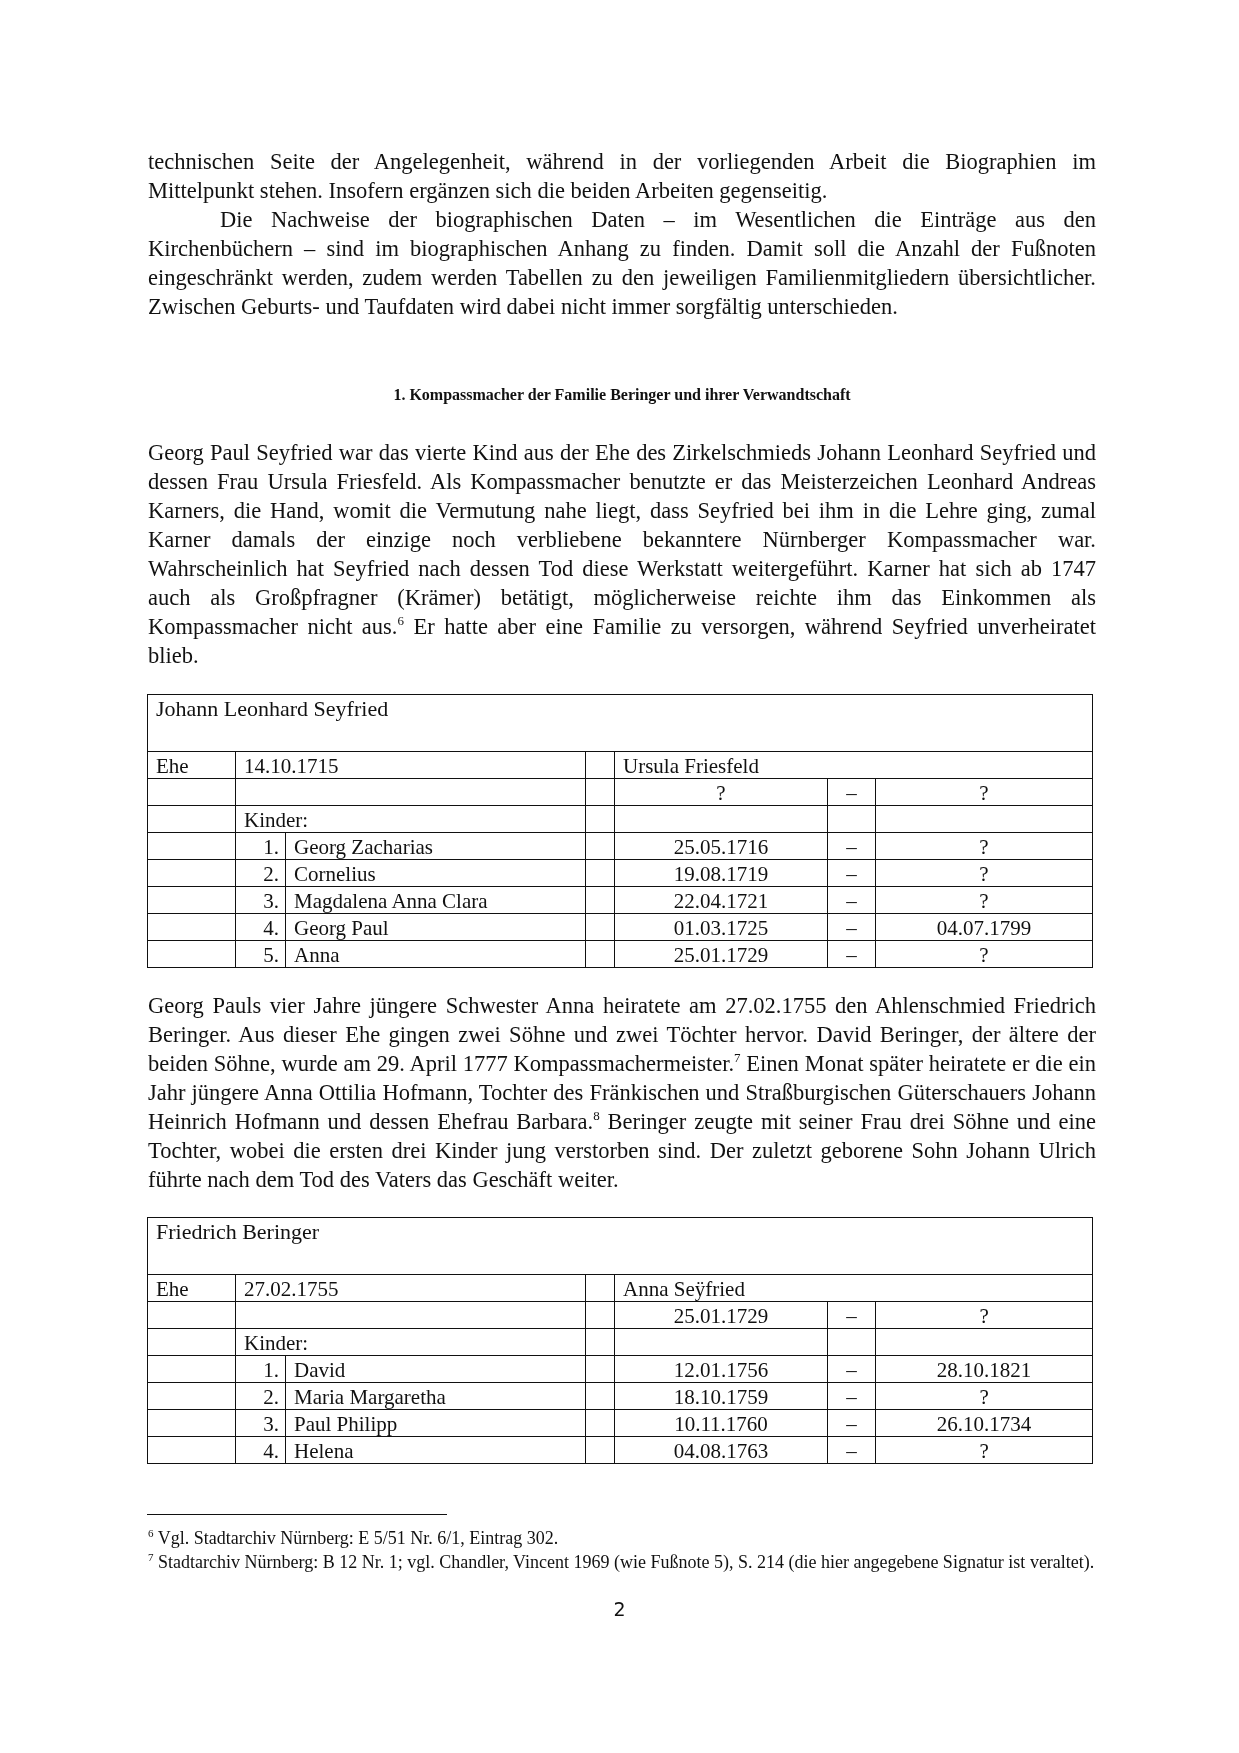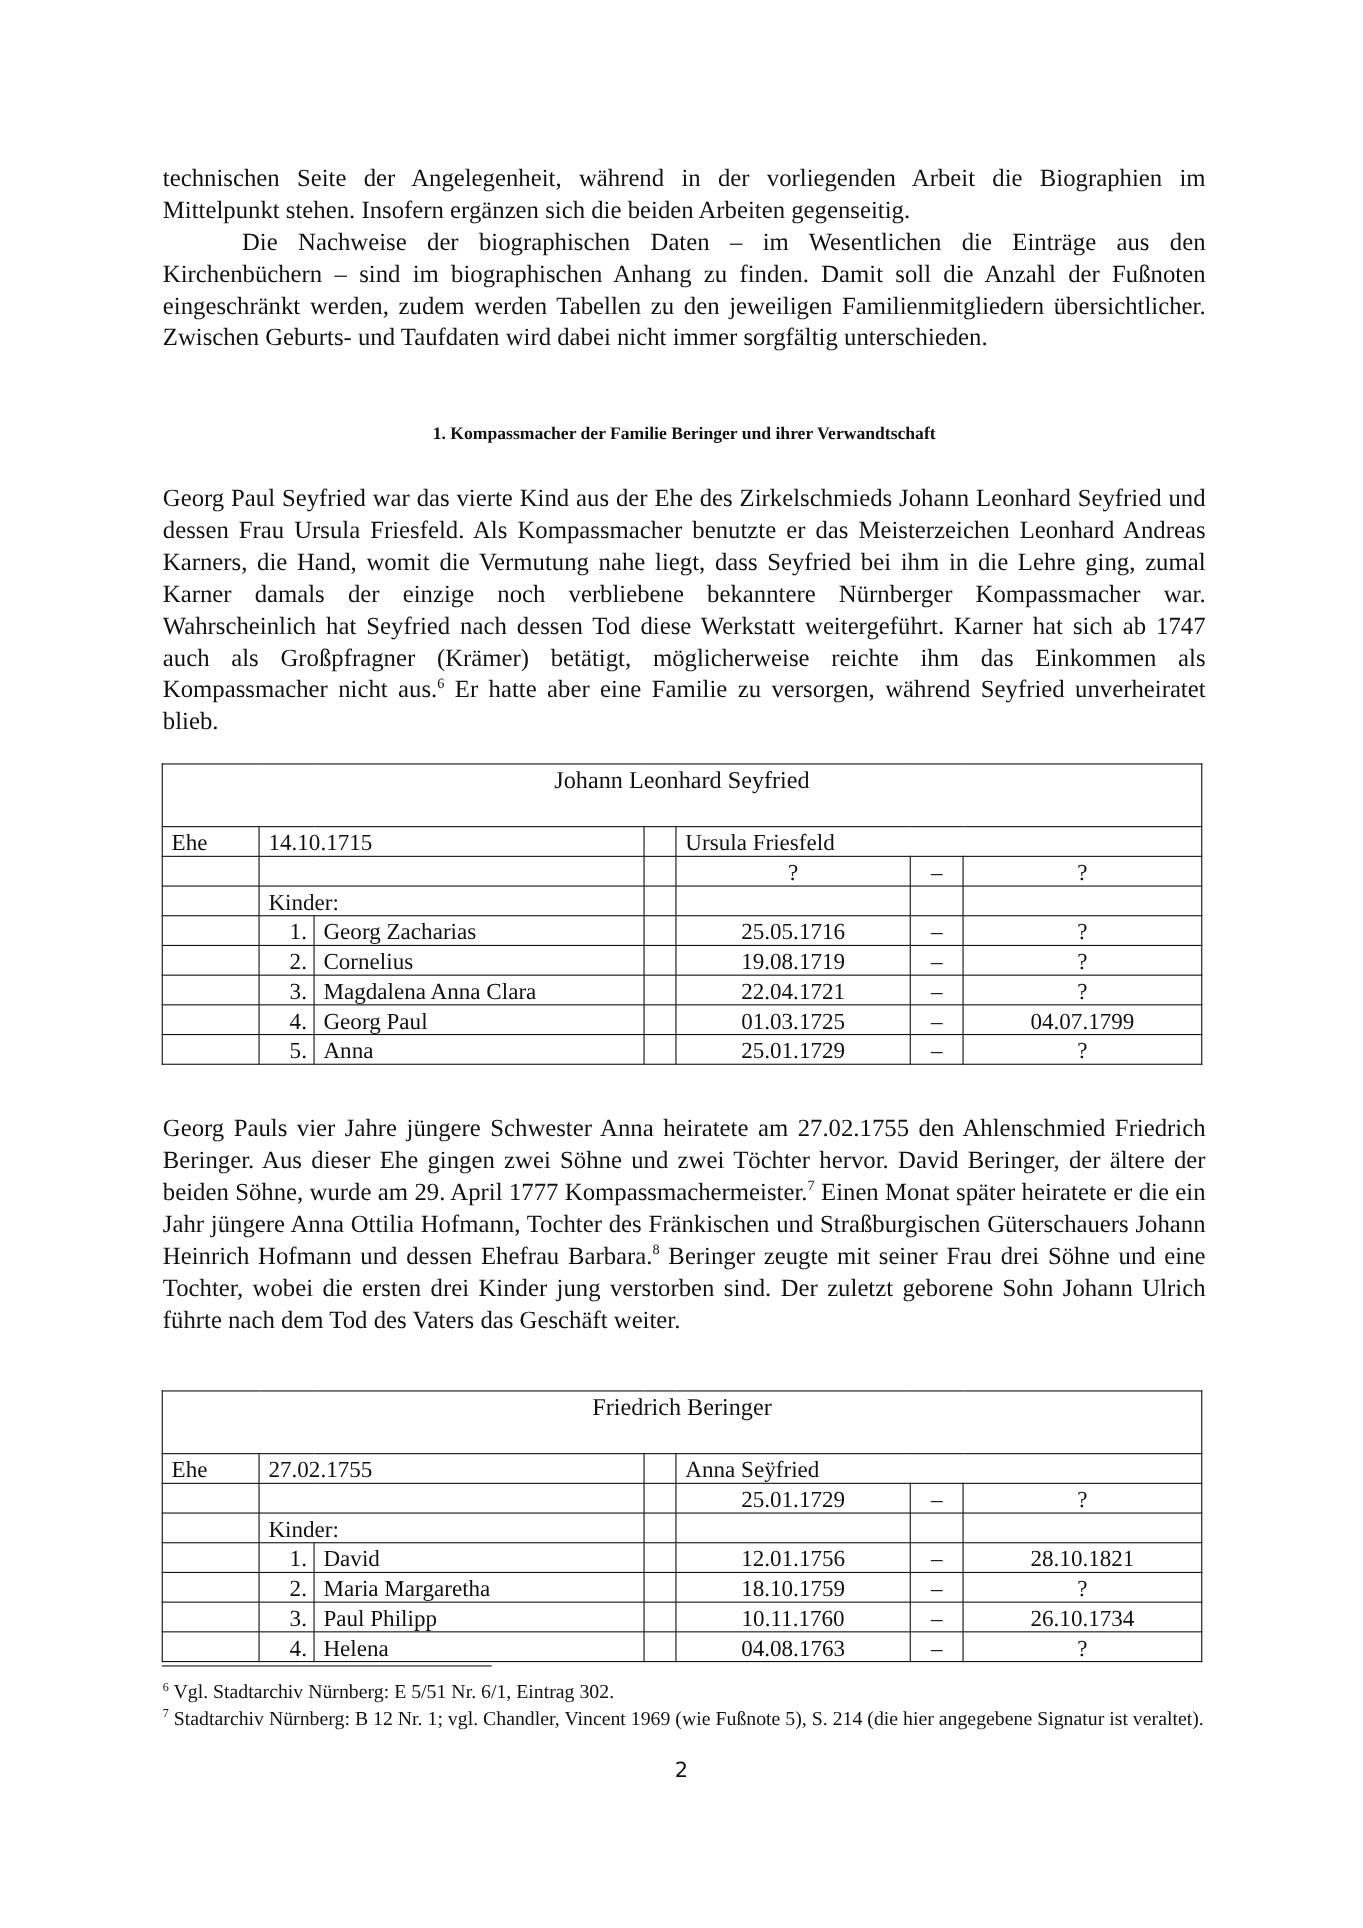--- a/index.html
+++ b/index.html
@@ -7,21 +7,21 @@
   .page { position: absolute; left: 0; top: 0; width: 1239px; height: 1725px; background: #fff; }
   .serif { font-family: "Liberation Serif", "DejaVu Serif", serif; }
   .block { position: absolute; left: 148px; width: 948px; font-size: 22.5px; line-height: 29px; }
   .just { text-align: justify; text-align-last: left; }
   .p { margin: 0; }
   .indent { text-indent: 72px; }
   sup { font-size: 13px; line-height: 0; vertical-align: 9px; }
   .heading { position: absolute; left: 148px; width: 948px; top: 380px; text-align: center; font-weight: bold; font-size: 16px; line-height: 29px; }
   table.fam { position: absolute; left: 147px; width: 945px; border-collapse: collapse; font-size: 21px; table-layout: fixed; }
   table.fam td { border: 1.6px solid #111; padding: 0 8px; height: 26px; line-height: 24px; white-space: nowrap; overflow: hidden; vertical-align: bottom; }
-  table.fam td.head { height: 54px; text-align: center; vertical-align: top; padding-top: 2px; font-size: 22px; margin-top: 24px; }
+  table.fam td.head { height: 54px; text-align: left; vertical-align: top; padding-top: 2px; font-size: 22px; margin-top: 24px; }
   td.c { text-align: center; }
   td.r { text-align: right; padding-right: 6px !important; }
   td.dash { text-align: center; }
   .fn-rule { position: absolute; left: 147px; top: 1514px; width: 300px; height: 0; border-top: 1.6px solid #111; }
   .footnotes { position: absolute; left: 148px; top: 1527px; width: 948px; font-size: 18px; line-height: 23.5px; }
   .footnotes p { margin: 0; }
   .footnotes sup { font-size: 11px; vertical-align: 7px; }
   .pagenum { position: absolute; left: 0; width: 1239px; top: 1598px; text-align: center; font-family: "DejaVu Sans", sans-serif; font-size: 19px; }
 </style>
 </head>
@@ -117,25 +117,25 @@
       <td class="r">5.</td>
       <td>Anna</td>
       <td></td>
       <td class="c">25.01.1729</td>
       <td class="dash">–</td>
       <td class="c">?</td>
     </tr>
   </tbody>
     </table>
 
-  <div class="block just" style="top:991px;margin-top:20px;">
+  <div class="block just" style="top:991px;">
     <p class="p"><span>Georg Pauls vier Jahre jüngere Schwester Anna heiratete am 27.02.1755 den Ahlenschmied Friedrich Beringer. Aus dieser Ehe gingen zwei Söhne und zwei Töchter hervor. David Beringer, der ältere der beiden Söhne, wurde am 29. April 1777 Kompassmachermeister.</span><sup>7</sup><span> Einen Monat später heiratete er die ein Jahr jüngere Anna Ottilia Hofmann, Tochter des Fränkischen und Straßburgischen Güterschauers Johann Heinrich Hofmann und dessen Ehefrau Barbara.</span><sup>8</sup><span> Beringer zeugte mit seiner Frau drei Söhne und eine Tochter, wobei die ersten drei Kinder jung verstorben sind. Der zuletzt geborene Sohn Johann Ulrich führte nach dem Tod des Vaters das Geschäft weiter.</span></p>
   </div>
 
-  <table class="fam serif" style="top:1264px;padding-left:36px;">
+  <table class="fam serif" style="top:1217px;padding-left:36px;">
     <colgroup>
       <col style="width:88px">
         <col style="width:50px">
         <col style="width:300px">
         <col style="width:29px">
         <col style="width:213px">
         <col style="width:48px">
         <col style="width:217px">
     </colgroup>
     <tbody>

